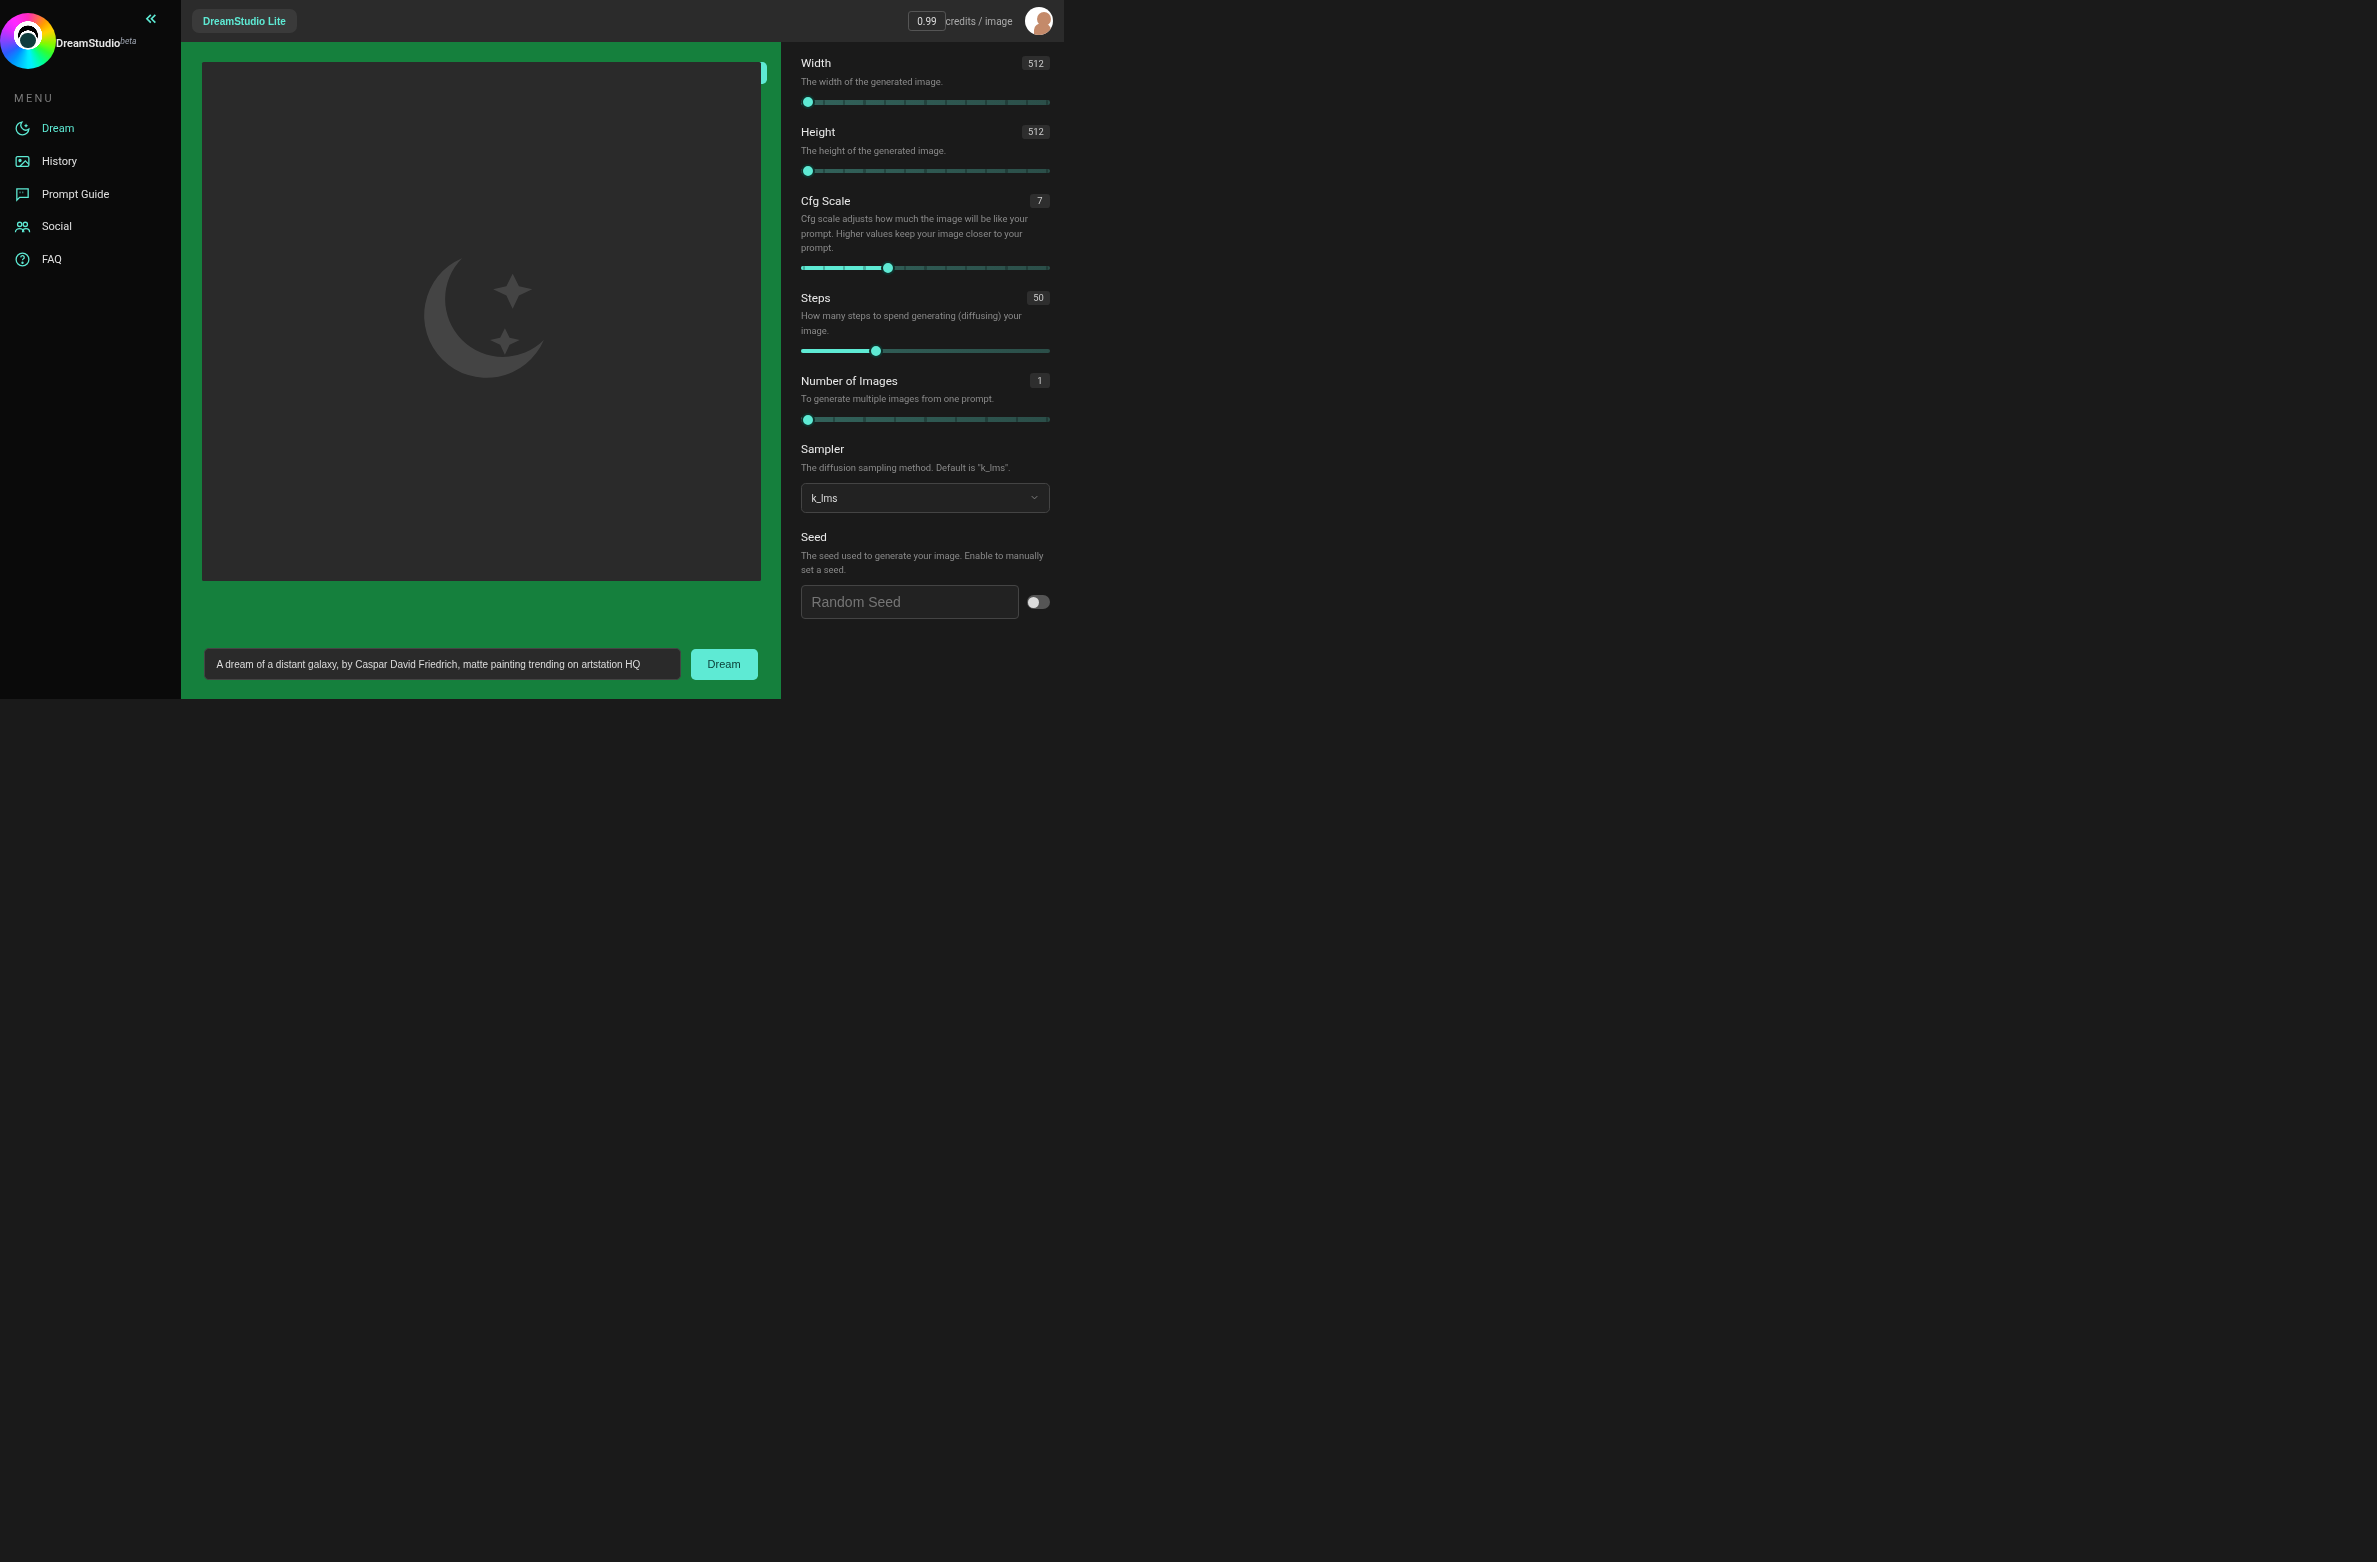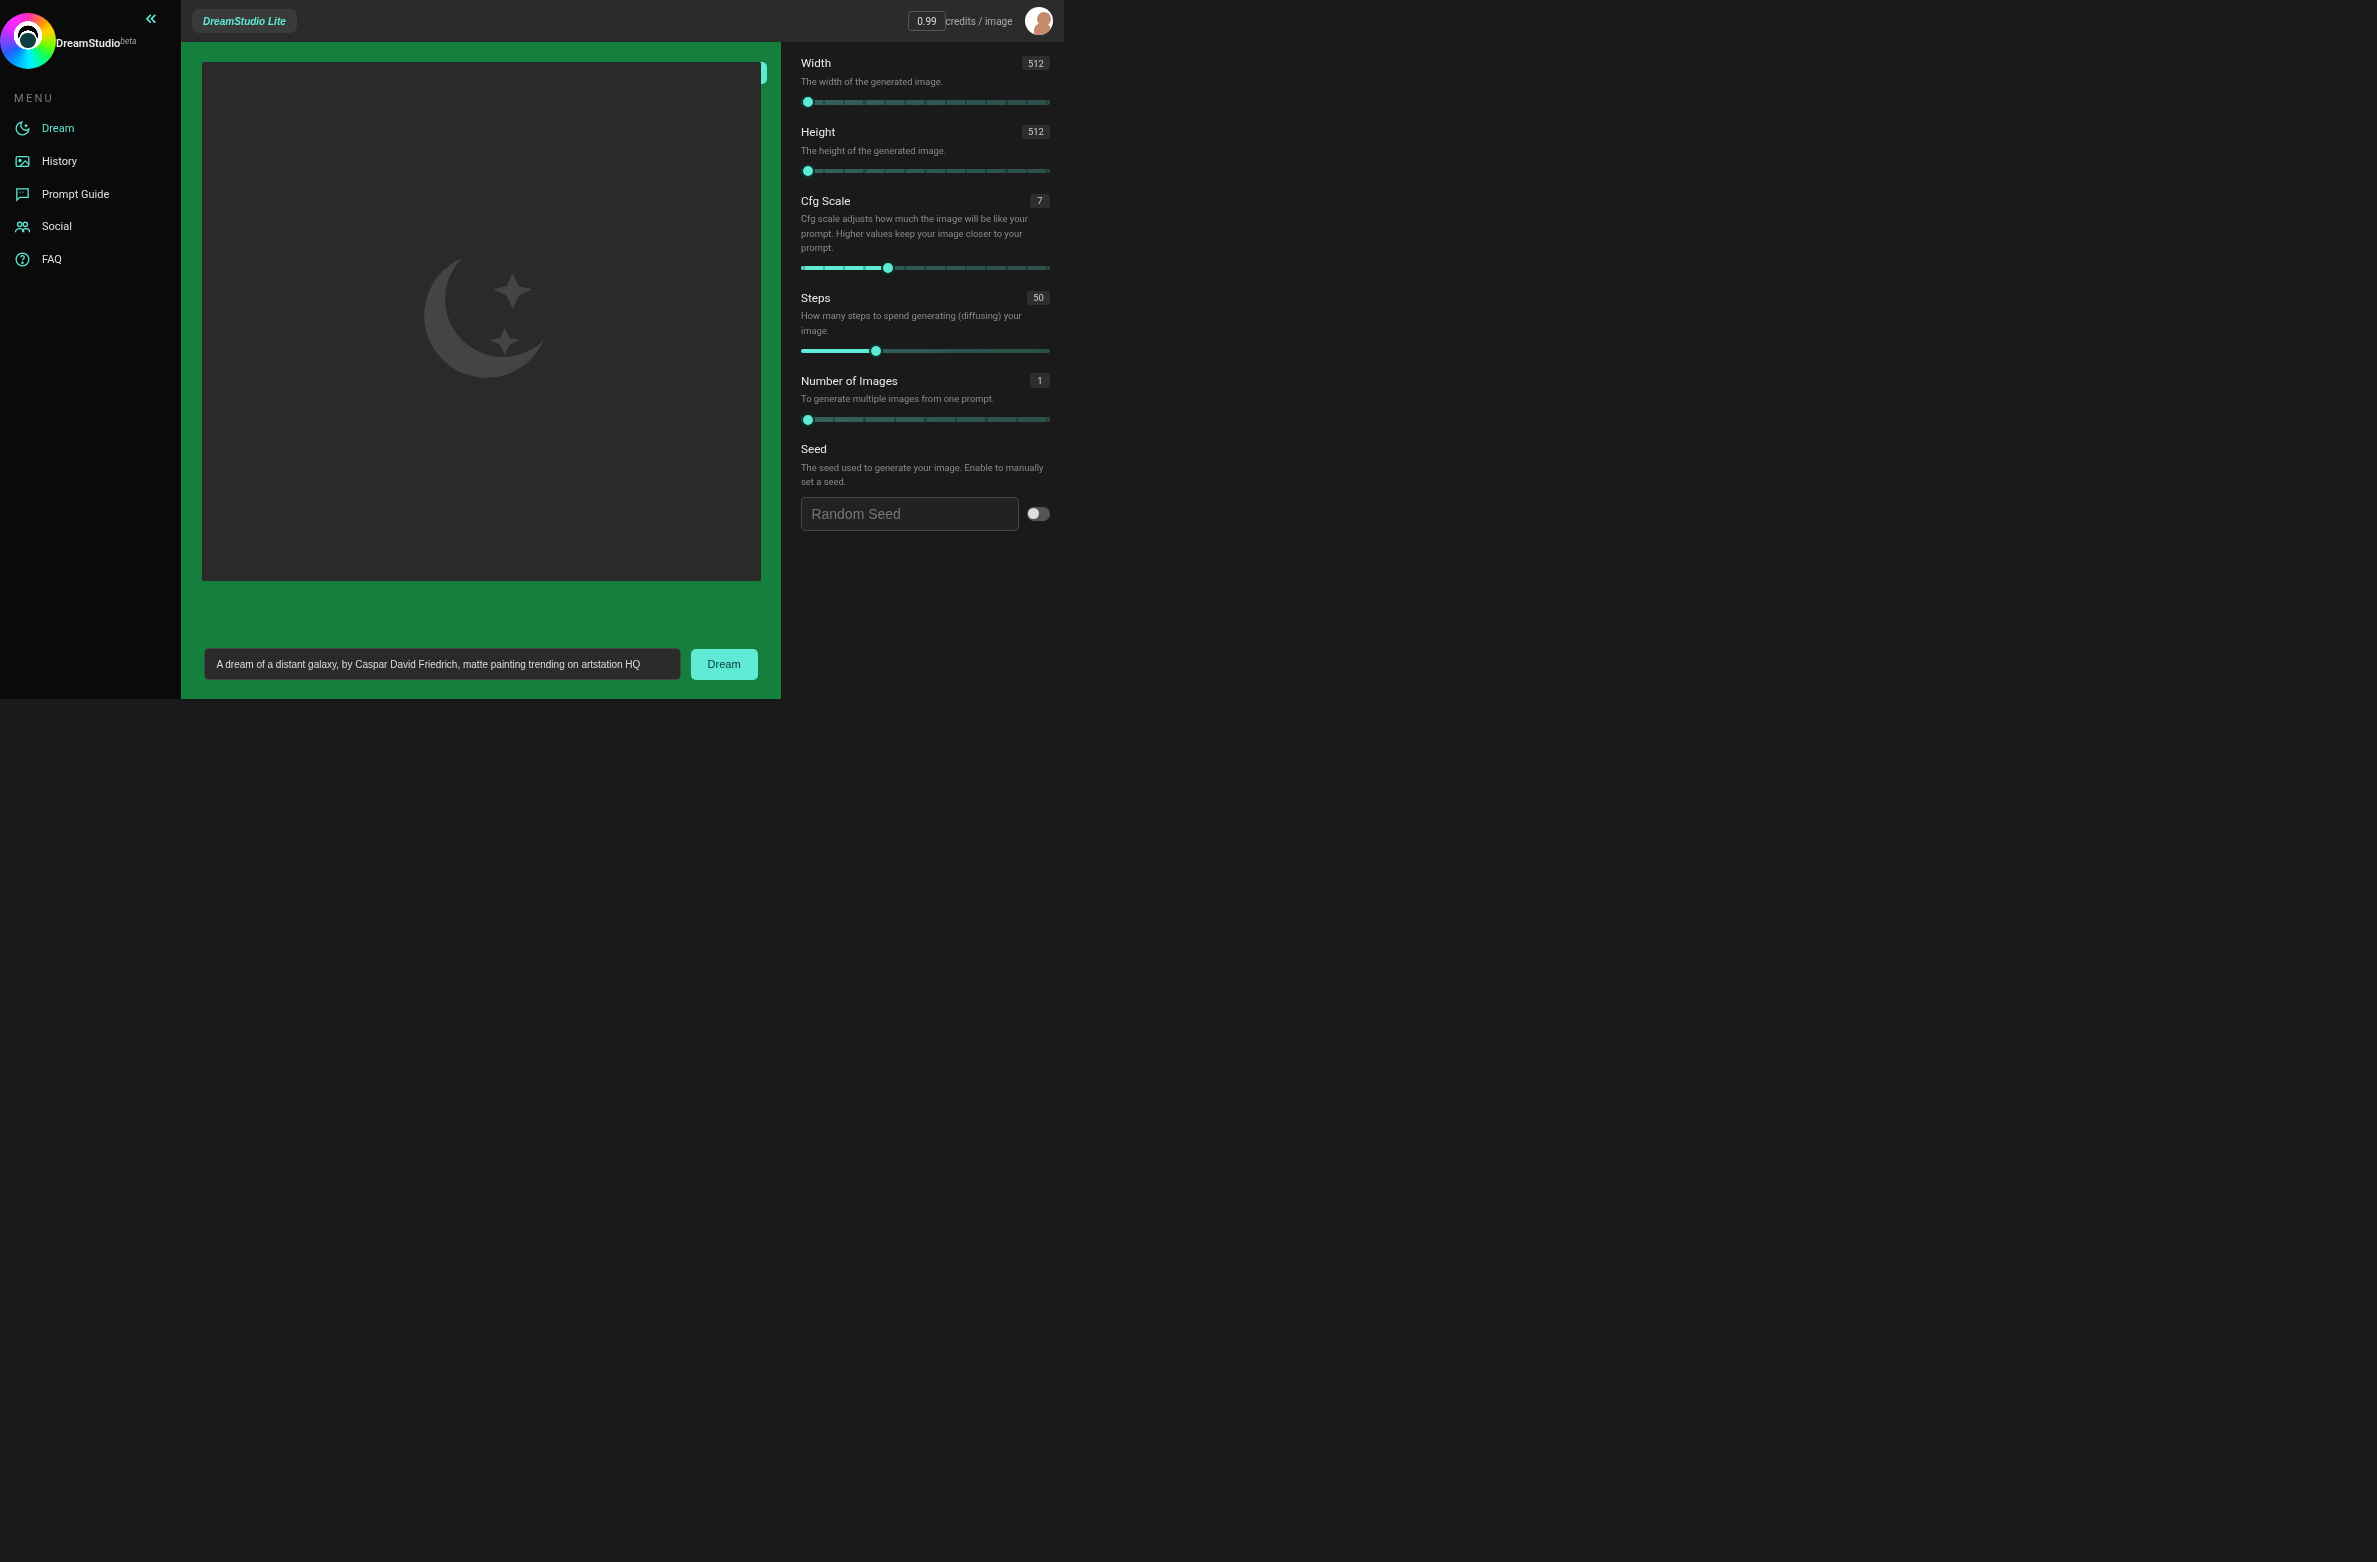--- a/index.html
+++ b/index.html
@@ -89,21 +89,20 @@
   }
   .lite-btn {
     background: #3a3a3a;
     color: #5eead4;
     font-size: 10px;
     font-weight: 600;
     padding: 6.2px 11px;
     border-radius: 7px;
     border: none;
     cursor: pointer;
-    font-style: italic;
   }
   .topbar-spacer { flex: 1; }
   .credits-box {
     border: 0.8px solid #555;
     border-radius: 3.1px;
     padding: 3.1px 7.8px;
     font-size: 10px;
     color: #ddd;
   }
   .credits-label { font-size: 10px; color: #aaa; margin-left: 0; }
@@ -545,20 +544,34 @@
             <span></span>
             <span></span>
             <span></span>
             <span></span>
           </div>
         </div>
       <div class="slider-thumb" style="left:3%"></div>
     </div>
   </div>
 
+  <div class="setting">
+    <div class="setting-head">
+      <div class="setting-title">Sampler</div>
+    </div>
+    <div class="setting-desc">The diffusion sampling method. Default is "k_lms".</div>
+    <div class="select-box">
+      <span>k_lms</span>
+      <span>
+        <svg width="11" height="11" viewBox="0 0 24 24" fill="none" stroke="#888" stroke-width="2">
+            <polyline points="6 9 12 15 18 9"></polyline>
+          </svg>
+      </span>
+    </div>
+  </div>
 
   <div class="setting">
     <div class="setting-head">
       <div class="setting-title">Seed</div>
     </div>
     <div class="setting-desc">The seed used to generate your image. Enable to manually set a seed.</div>
     <div class="seed-row">
       <input class="seed-input" disabled="" placeholder="Random Seed" style="">
       <div class="toggle"></div>
     </div>

